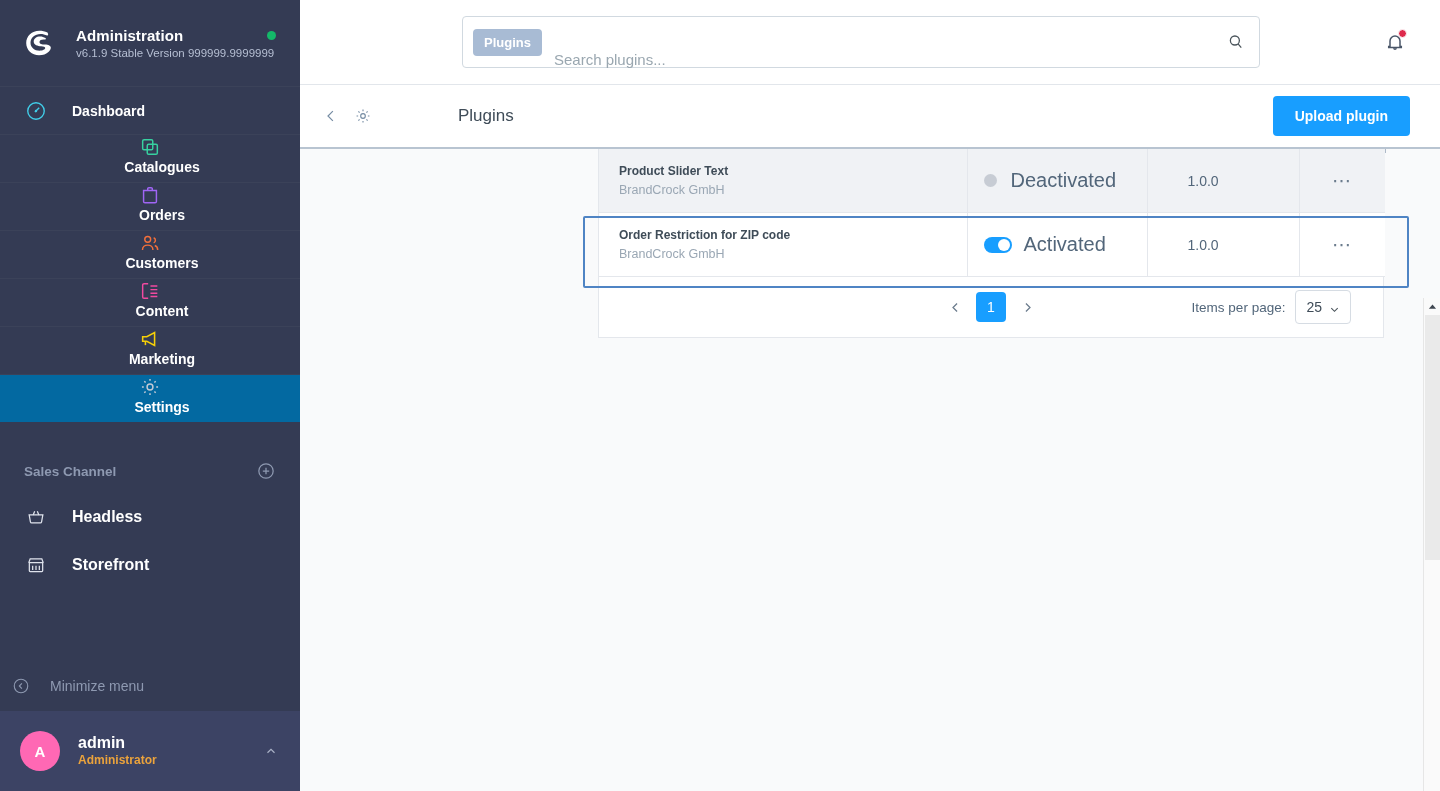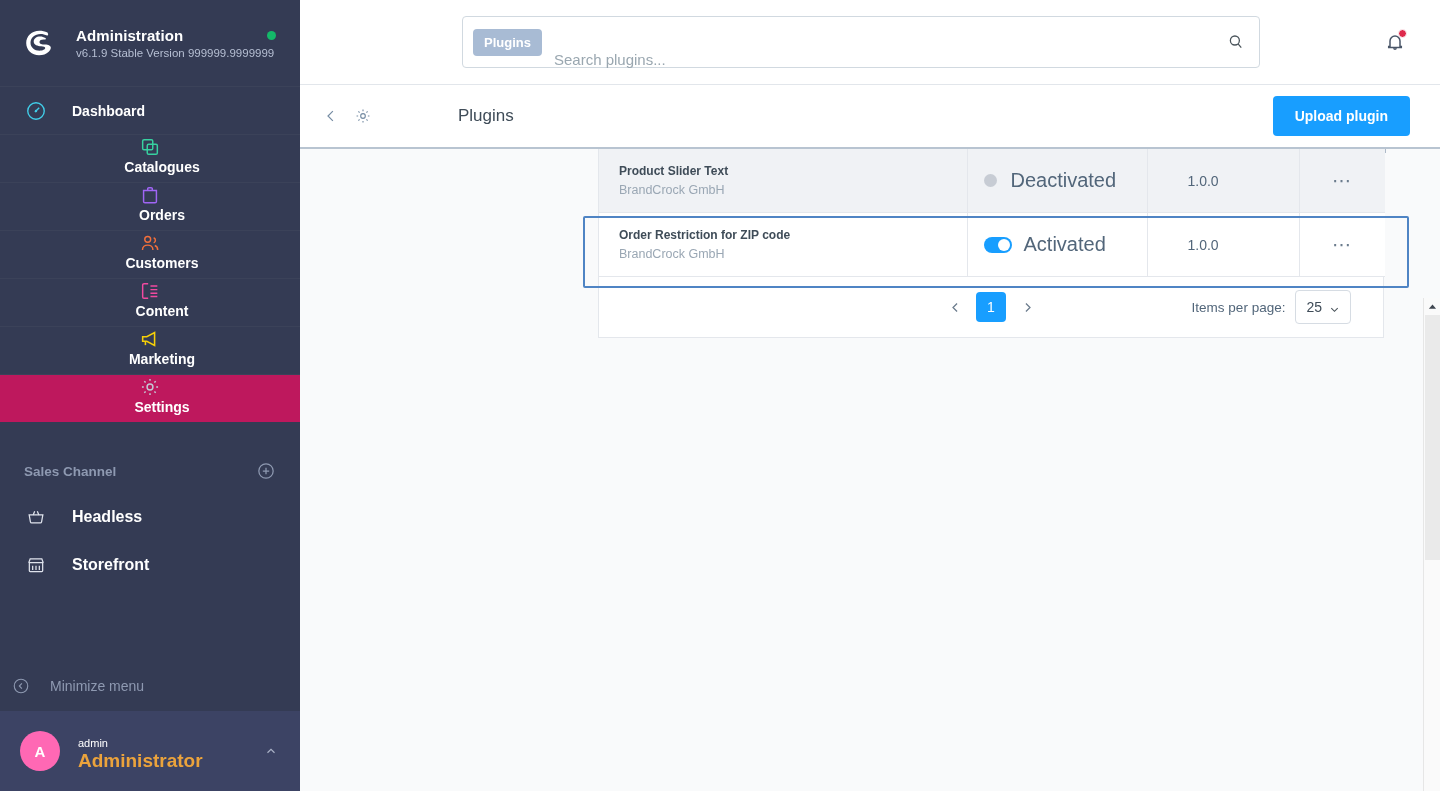--- a/index.html
+++ b/index.html
@@ -44,21 +44,21 @@
 
   .nav { display: flex; flex-direction: column; }
   .nav-item {
     height: 48px; display: flex; align-items: center;
     padding-left: 24px; cursor: pointer;
     color: #ffffff; font-size: 14px; font-weight: bold;
     position: relative;
   }
   .nav-item .ic { width: 24px; height: 24px; flex: 0 0 24px; margin-right: 24px;
                   display:flex; align-items:center; justify-content:center; }
-  .nav-item.active { background: #be185d; }
+  .nav-item.active { background: #0369a1; }
   .nav-item:first-child { border-top: 1px solid #3b4259; }
   .nav-item.sep-top { border-top: 1px solid #3b4259; flex-direction: column; }
 
   .sales-head {
     margin-top: 27px;
     height: 44px; display: flex; align-items: center;
     padding: 0 24px 0 24px;
     color: #8e99b1; font-size: 13.5px; font-weight: bold;
     justify-content: space-between;
   }
@@ -87,22 +87,22 @@
     cursor: pointer;
   }
   .avatar {
     width: 40px; height: 40px; border-radius: 50%;
     background: #ff68b4; color: #fff;
     display: flex; align-items: center; justify-content: center;
     font-size: 15px; font-weight: bold; flex: 0 0 40px;
     margin-right: 18px;
   }
   .user-names { display: flex; flex-direction: column; flex: 1 1 auto; }
-  .u-name { color: #ffffff; font-size: 11px; font-weight: normal; line-height: 18px; }
-  .u-role { color: #eba33c; font-size: 19px; font-weight: bold; line-height: 17px; }
+  .u-name { color: #ffffff; font-size: 16px; font-weight: bold; line-height: 18px; }
+  .u-role { color: #eba33c; font-size: 12px; font-weight: bold; line-height: 17px; }
   .chev-up { color: #aab2c6; width: 14px; height: 14px; }
 
   
   .main { flex: 1 1 auto; display: flex; flex-direction: column; min-width: 0;
           background: #f9fafb; position: relative; }
 
   .topbar {
     height: 85px; background: #ffffff;
     border-bottom: 1px solid #e2e6eb;
     display: flex; align-items: center;

